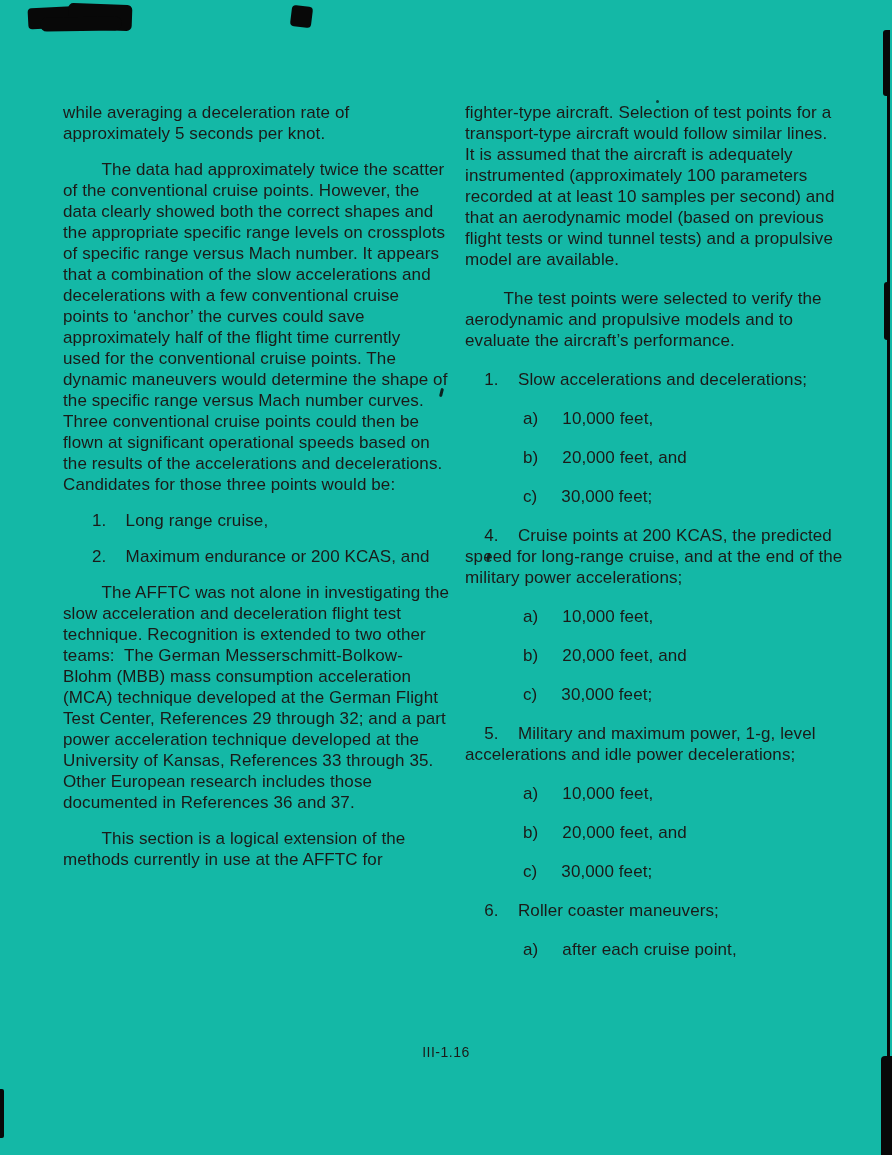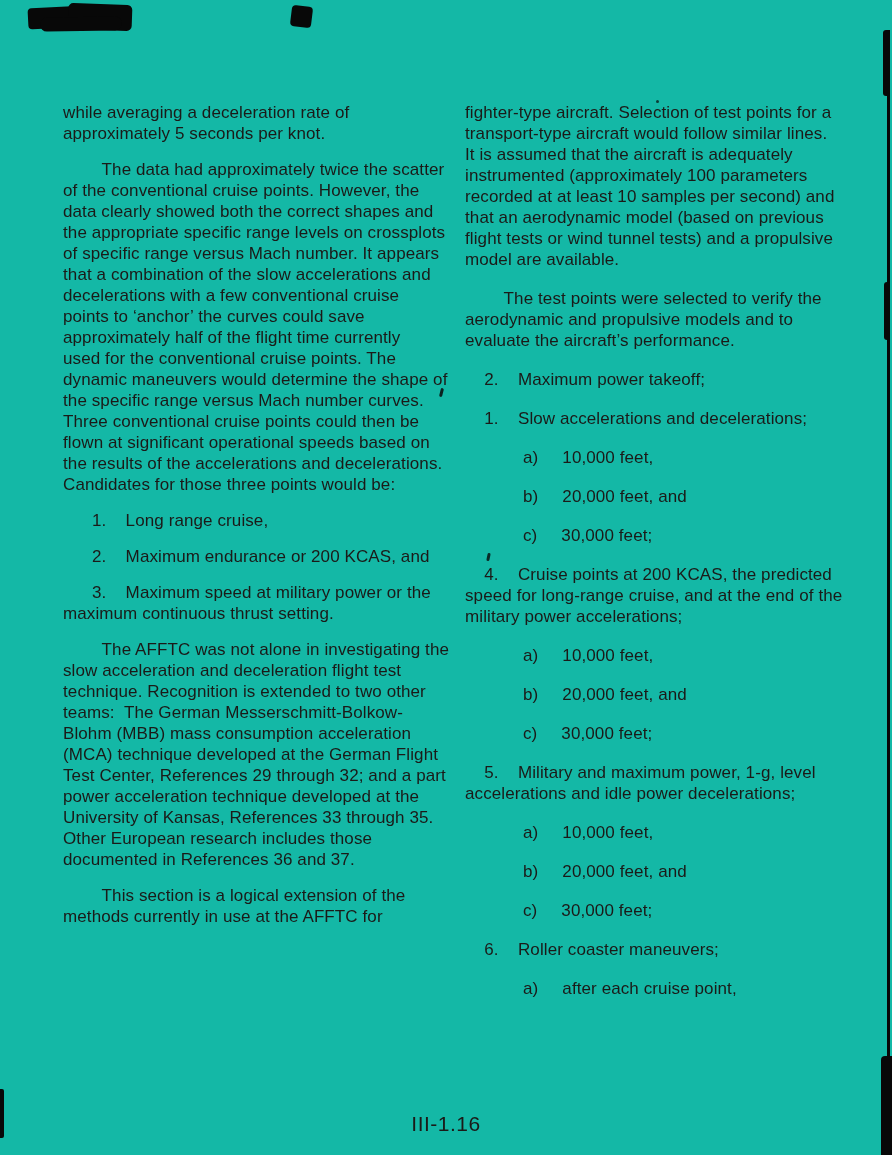--- a/index.html
+++ b/index.html
@@ -32,25 +32,25 @@
   .heading {
     font-weight: bold;
     white-space: normal;
     text-align: center;
     width: 380px;
     margin-top: 8px;
     letter-spacing: 0.4px;
   }
   .footer {
     position: absolute;
-    top: 1112px;
+    top: 1044px;
     left: 0;
     width: 892px;
     text-align: center;
-    font-size: 21px;
+    font-size: 14px;
     letter-spacing: 0.5px;
   }
   
   .art { position: absolute; background: #080808; }
   .art-blob-a { left: 28px;  top: 7px;  width: 58px;  height: 21px; border-radius: 4px; transform: rotate(-3deg); }
   .art-blob-b { left: 68px;  top: 4px;  width: 64px;  height: 26px; border-radius: 5px; transform: rotate(2deg); }
   .art-blob-c { left: 40px;  top: 17px; width: 82px;  height: 14px; border-radius: 7px; transform: rotate(-1deg); }
   .art-blob-d { left: 291px; top: 6px;  width: 21px;  height: 21px; border-radius: 4px; transform: rotate(7deg); }
   .art-edge-line   { left: 887px; top: 30px;   width: 3px;  height: 1125px; }
   .art-edge-top    { left: 883px; top: 30px;   width: 7px;  height: 66px;  border-radius: 3px 0 0 3px; }
@@ -93,22 +93,20 @@
 approximately half of the flight time currently
 used for the conventional cruise points. The
 dynamic maneuvers would determine the shape of
 the specific range versus Mach number curves.
 Three conventional cruise points could then be
 flown at significant operational speeds based on
 the results of the accelerations and decelerations.
 Candidates for those three points would be:</p>
     <p class="blk">      1.    Long range cruise,</p>
     <p class="blk">      2.    Maximum endurance or 200 KCAS, and</p>
-    <p class="blk">      3.    Maximum speed at military power or the
-maximum continuous thrust setting.</p>
     <p class="blk">        The AFFTC was not alone in investigating the
 slow acceleration and deceleration flight test
 technique. Recognition is extended to two other
 teams:  The German Messerschmitt-Bolkow-
 Blohm (MBB) mass consumption acceleration
 (MCA) technique developed at the German Flight
 Test Center, References 29 through 32; and a part
 power acceleration technique developed at the
 University of Kansas, References 33 through 35.
 Other European research includes those
@@ -122,21 +120,20 @@
 transport-type aircraft would follow similar lines.
 It is assumed that the aircraft is adequately
 instrumented (approximately 100 parameters
 recorded at at least 10 samples per second) and
 that an aerodynamic model (based on previous
 flight tests or wind tunnel tests) and a propulsive
 model are available.</p>
     <p class="blk">        The test points were selected to verify the
 aerodynamic and propulsive models and to
 evaluate the aircraft’s performance.</p>
-    <p class="blk">    2.    Maximum power takeoff;</p>
     <p class="blk">    1.    Slow accelerations and decelerations;</p>
     <p class="blk">            a)     10,000 feet,</p>
     <p class="blk">            b)     20,000 feet, and</p>
     <p class="blk">            c)     30,000 feet;</p>
     <p class="blk">    4.    Cruise points at 200 KCAS, the predicted
 speed for long-range cruise, and at the end of the
 military power accelerations;</p>
     <p class="blk">            a)     10,000 feet,</p>
     <p class="blk">            b)     20,000 feet, and</p>
     <p class="blk">            c)     30,000 feet;</p>

